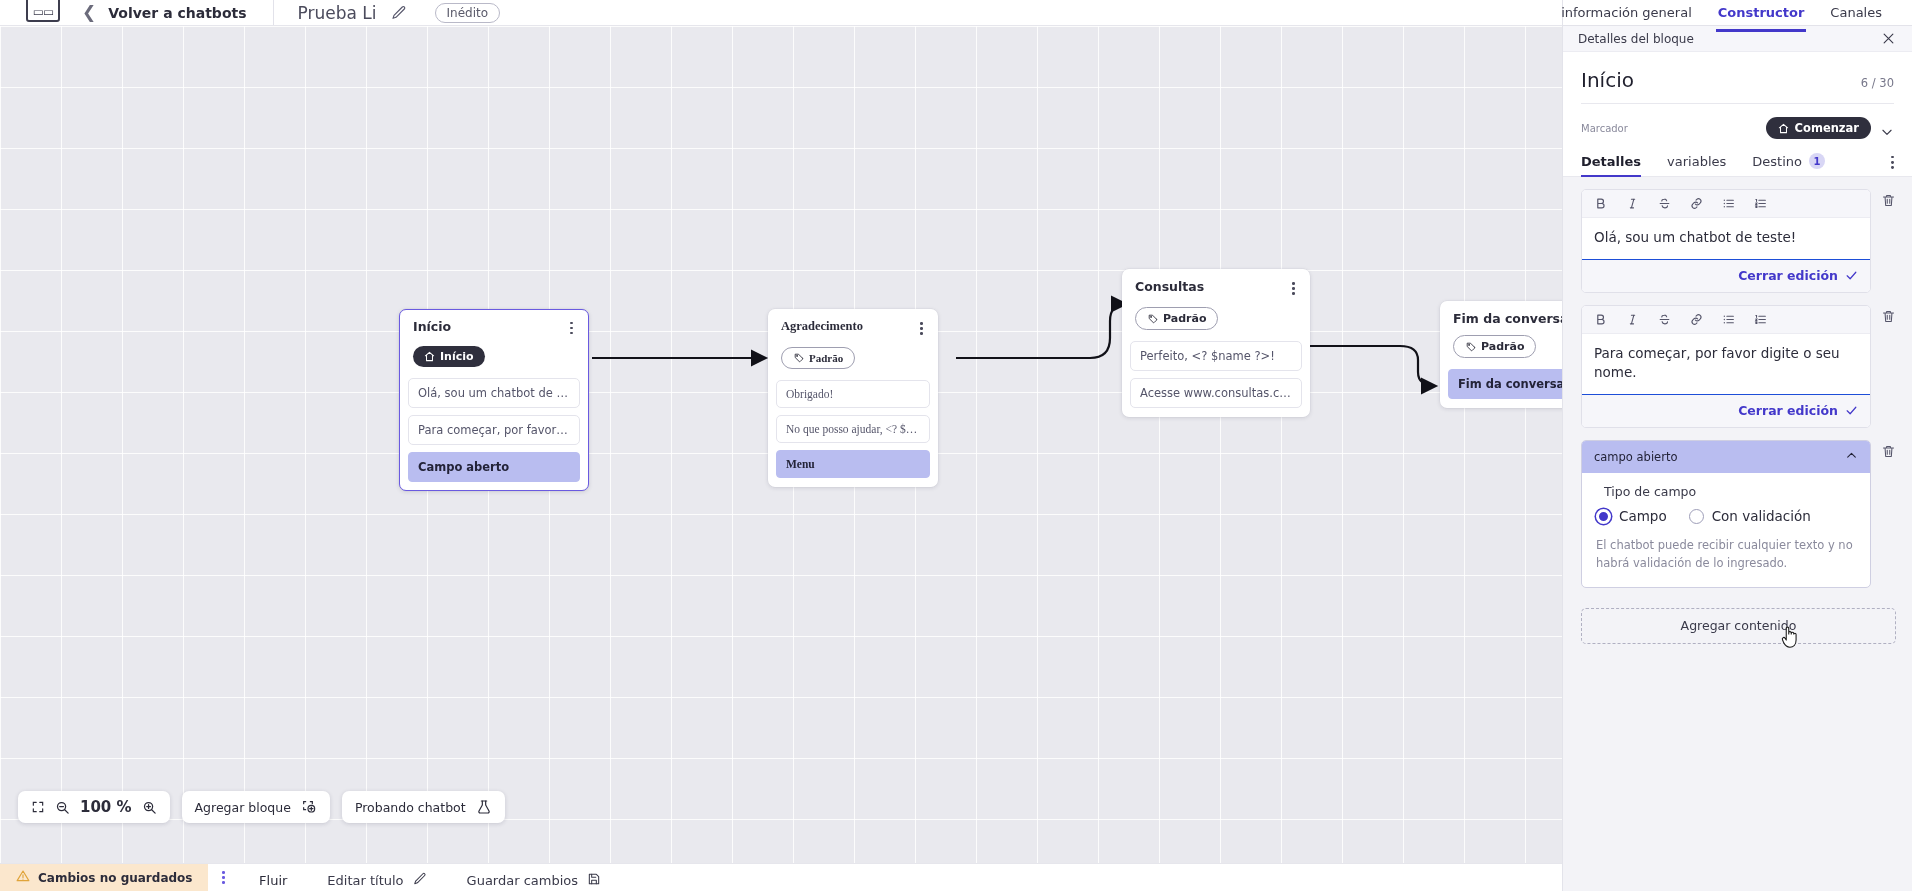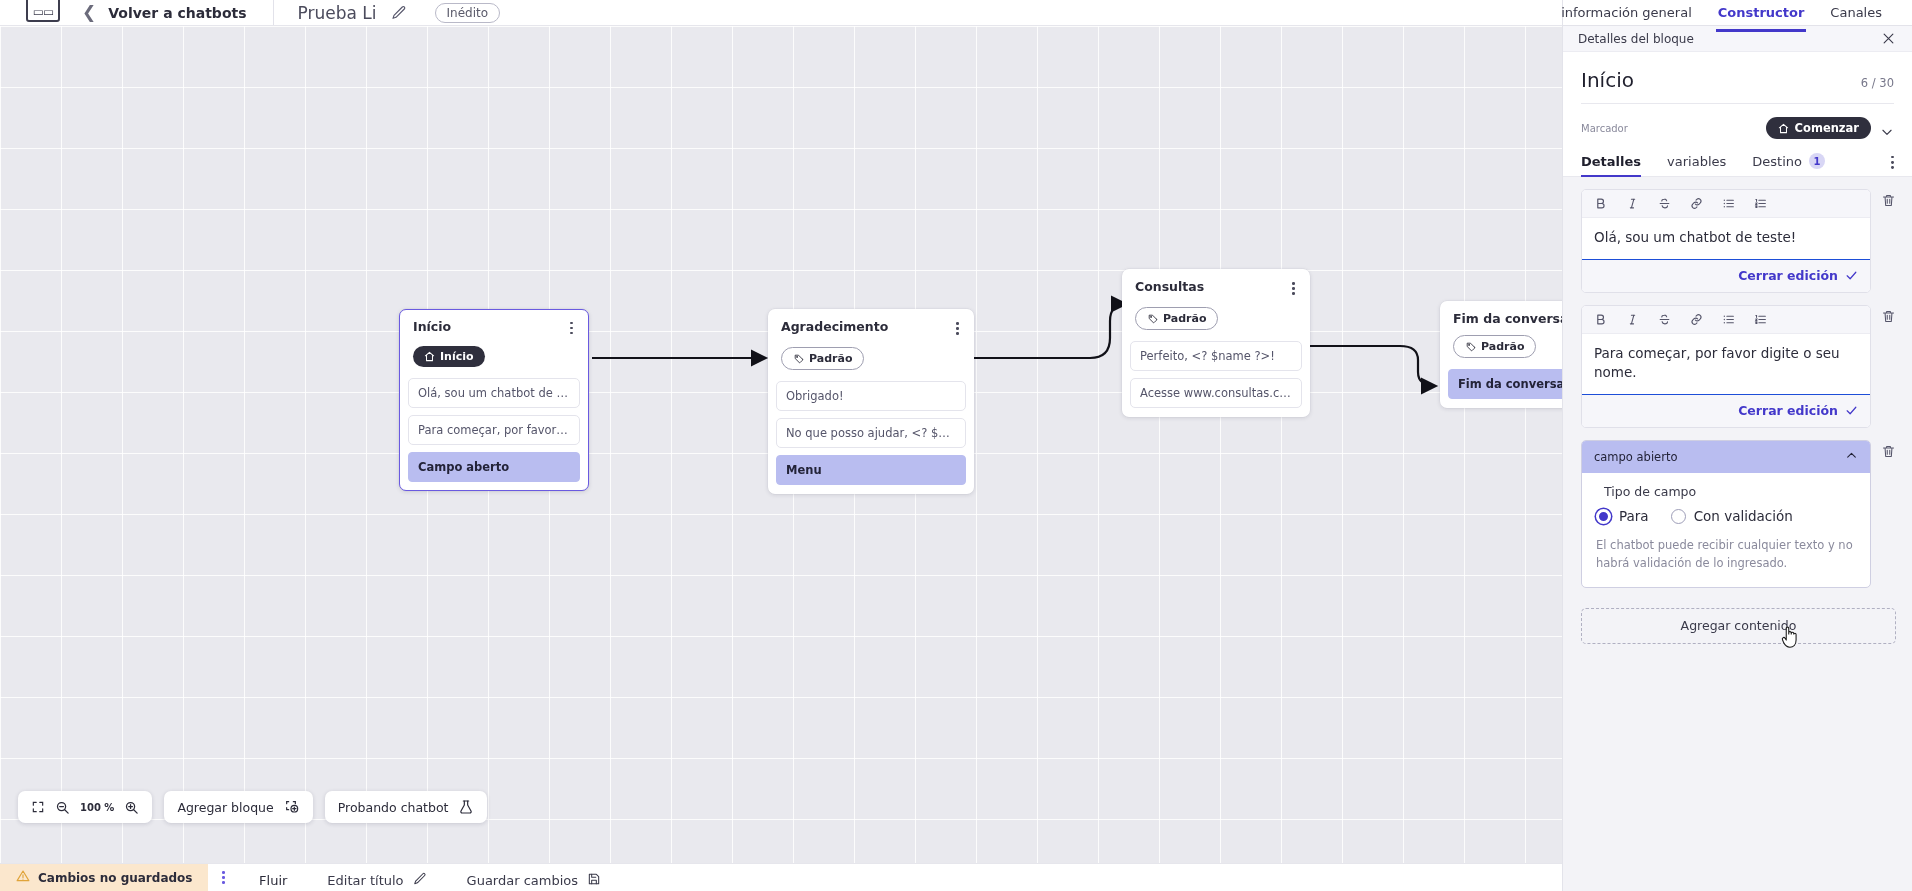--- a/index.html
+++ b/index.html
@@ -95,21 +95,21 @@
   }
 
   
   .floatbar { position: absolute; left: 18px; bottom: 40px; display: flex; gap: 12px; }
   .fb-group {
     background: #ffffff; border-radius: 7px; height: 32px;
     box-shadow: 0 1px 4px rgba(30,30,60,.16);
     display: flex; align-items: center; gap: 10px; padding: 0 13px;
     font-size: 12.5px; color: #2c2c3a; cursor: pointer; white-space: nowrap;
   }
-  .zoom-val { font-weight: 700; font-size: 10px; }
+  .zoom-val { font-weight: 700; font-size: 15px; }
   .icn { display: flex; align-items: center; }
 
   
   .statusbar {
     position: absolute; bottom: 0; left: 0; width: 1562px; height: 28px;
     background: #ffffff; border-top: 1px solid #e6e6ec;
     display: flex; align-items: stretch;
   }
   .unsaved {
     background: #fbe7cd; display: flex; align-items: center; gap: 8px;
@@ -306,21 +306,21 @@
           </svg>
         <span>Início</span>
       </div>
       <div class="node-rows">
         <div class="row">Olá, sou um chatbot de teste!</div>
         <div class="row">Para começar, por favor digite o ...</div>
         <div class="row accent">Campo aberto</div>
       </div>
     </div>
 
-    <div class="node" style="left:768px; top:283px; width:206px;">
+    <div class="node" style="left:768px; top:283px; width:170px;font-family:Liberation Serif, serif;">
       <div class="node-head">
         <div class="node-title">Agradecimento</div>
         <div class="kebab">
             <i></i>
             <i></i>
             <i></i>
           </div>
       </div>
       <div class="node-badge badge-default">
         <svg width="11" height="11" viewBox="0 0 24 24" fill="none" stroke="#2c2c3a" stroke-width="1.9" stroke-linecap="round" stroke-linejoin="round">
@@ -632,21 +632,21 @@
               <svg width="13" height="13" viewBox="0 0 24 24" fill="none" stroke="#232338" stroke-width="2" stroke-linecap="round" stroke-linejoin="round">
                   <path d="M5 15l7-7 7 7"></path>
                 </svg>
             </span>
           </div>
           <div class="field-body">
             <div class="field-sublabel">Tipo de campo</div>
             <div class="radio-row">
               <label class="radio-opt">
                 <span class="radio on"></span>
-                <span class="radio-label">Para</span>
+                <span class="radio-label">Campo</span>
               </label>
               <label class="radio-opt">
                 <span class="radio"></span>
                 <span class="radio-label">Con validación</span>
               </label>
             </div>
             <div class="field-help">El chatbot puede recibir cualquier texto y no habrá validación de lo ingresado.</div>
           </div>
         </div>
         <span class="trash">

